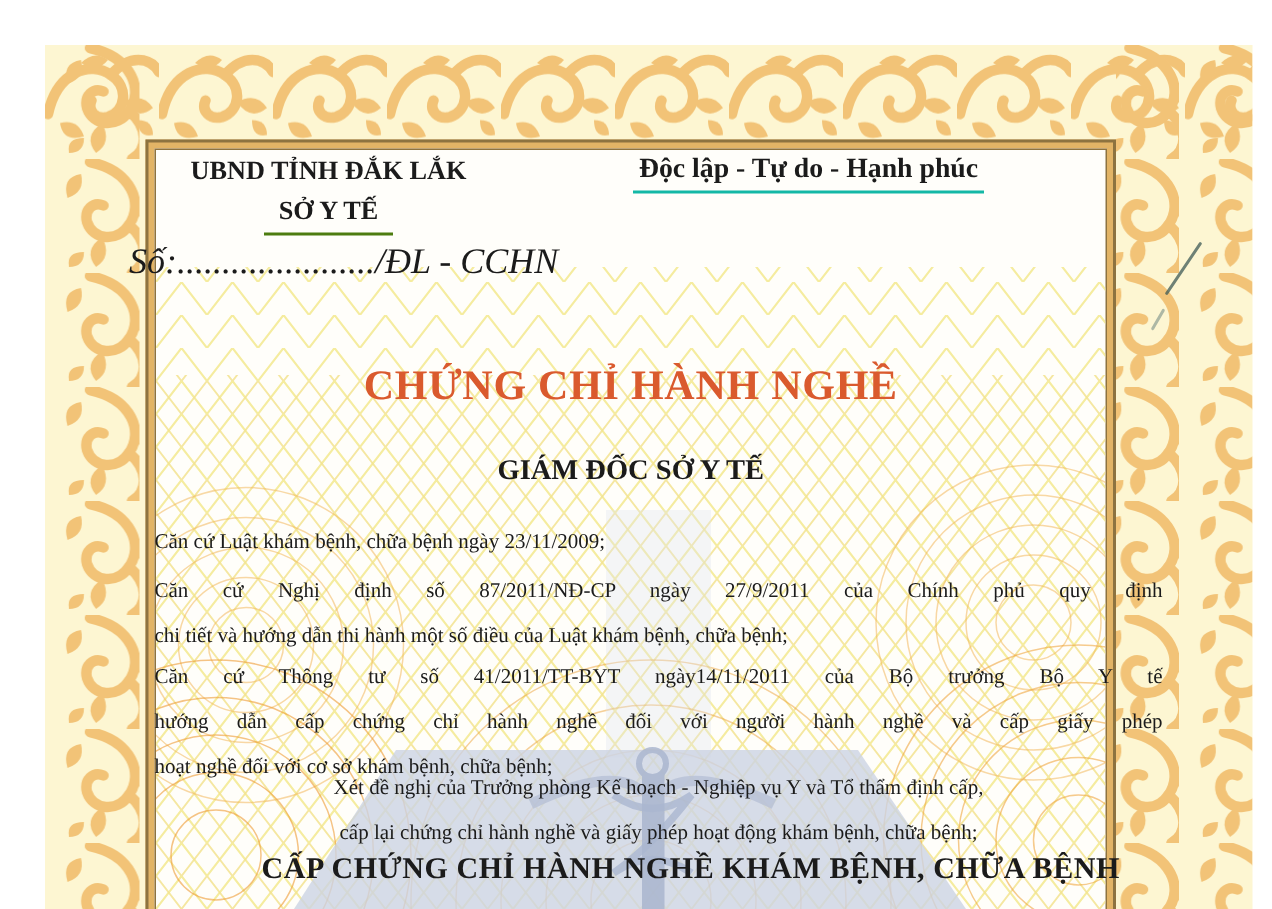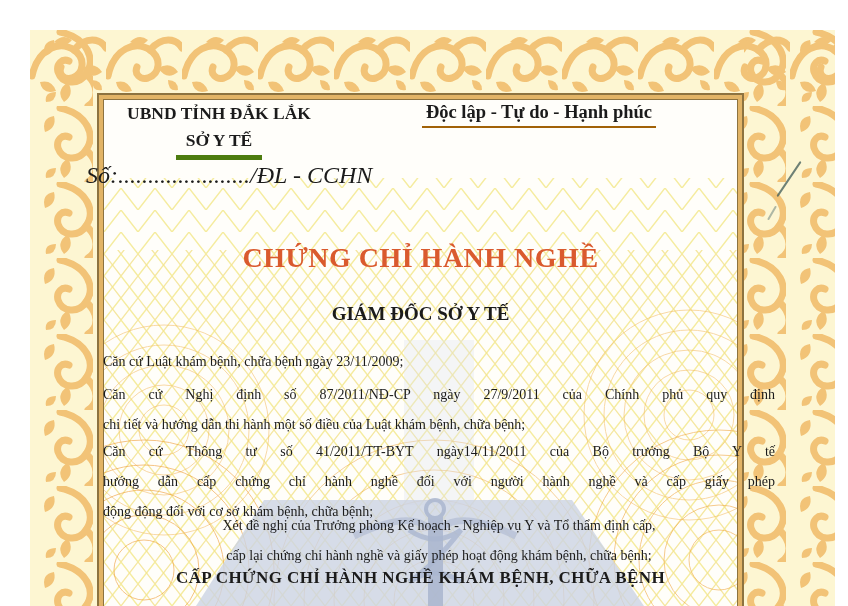--- a/index.html
+++ b/index.html
@@ -23,34 +23,34 @@
   .frame-inner{
     width:100%; height:100%; box-sizing:border-box;
     border:1px solid #8d7340; background:#fffefa;
   }
   .guilloche{position:absolute; left:104px; top:100px; width:633px; height:506px; pointer-events:none;}
   
   .hdr-left{position:absolute; left:105px; top:100px; width:228px; text-align:center;
     font-weight:bold; font-size:17.5px; line-height:27px;}
   .hdr-right{position:absolute; left:340px; top:99px; width:398px; text-align:center;
     font-weight:bold; font-size:17.5px; line-height:26px;}
-  .u{display:inline-block; border-bottom:5px solid #4d7c0f; padding:0 10px 1px 10px;}
-  .u2{display:inline-block; border-bottom:2px solid #a16207; padding:0 4px 1px 4px; font-size:18.5px;}
+  .u{display:inline-block; border-bottom:2px solid #4d7c0f; padding:0 10px 1px 10px;}
+  .u2{display:inline-block; border-bottom:2px solid #14b8a6; padding:0 4px 1px 4px; font-size:18.5px;}
   .so-line{position:absolute; left:86px; top:162px; font-size:24px;font-style:italic;}
   .title{position:absolute; left:97px; top:198px; width:647px; text-align:center;
     font-weight:bold; font-size:28px; line-height:40px; letter-spacing:0.5px; color:#da5a2e;margin-top:40px;}
   .authority{position:absolute; left:97px; top:303px; width:647px; text-align:center;
     font-weight:bold; font-size:19px;}
   .p{position:absolute; left:103px; width:672px; font-size:14px; line-height:30px;}
   .p .jl{text-align:justify; text-align-last:justify;}
   .p .ll{text-align:left;}
   .p-center{text-align:center;}
   .p-center .cl{text-align:center; text-align-last:center;}
   .decision{position:absolute; left:97px; top:568px; width:647px; text-align:center;
-    font-weight:bold; font-size:17px; letter-spacing:0.4px;}
+    font-weight:bold; font-size:20px; letter-spacing:0.4px;padding-left:40px;}
   .scratch{position:absolute; left:788px; top:158px; width:2px; height:42px;
     background:#3e5a55; transform:rotate(34deg); opacity:.75; border-radius:2px;}
   .scratch2{position:absolute; left:771px; top:205px; width:2px; height:16px;
     background:#5d7a78; transform:rotate(30deg); opacity:.5; border-radius:2px;}
 </style>
 </head>
 <body>
 
 <div class="page">
 
@@ -177,21 +177,21 @@
   </div>
 
   <div class="p" style="top:380px">
     <div class="jl">Căn cứ Nghị định số 87/2011/NĐ-CP ngày 27/9/2011 của Chính phủ quy định</div>
     <div class="ll">chi tiết và hướng dẫn thi hành một số điều của Luật khám bệnh, chữa bệnh;</div>
   </div>
 
   <div class="p" style="top:437px">
     <div class="jl">Căn cứ Thông tư số 41/2011/TT-BYT ngày14/11/2011 của Bộ trưởng Bộ Y tế</div>
     <div class="jl">hướng dẫn cấp chứng chỉ hành nghề đối với người hành nghề và cấp giấy phép</div>
-    <div class="ll">động động đối với cơ sở khám bệnh, chữa bệnh;</div>
+    <div class="ll">hoạt nghề đối với cơ sở khám bệnh, chữa bệnh;</div>
   </div>
 
   <div class="p p-center" style="top:511px">
     <div class="cl">Xét đề nghị của Trưởng phòng Kế hoạch - Nghiệp vụ Y và Tổ thẩm định cấp,</div>
     <div class="cl">cấp lại chứng chỉ hành nghề và giấy phép hoạt động khám bệnh, chữa bệnh;</div>
   </div>
 
   <div class="decision">CẤP CHỨNG CHỈ HÀNH NGHỀ KHÁM BỆNH, CHỮA BỆNH</div>
 
 </div>

